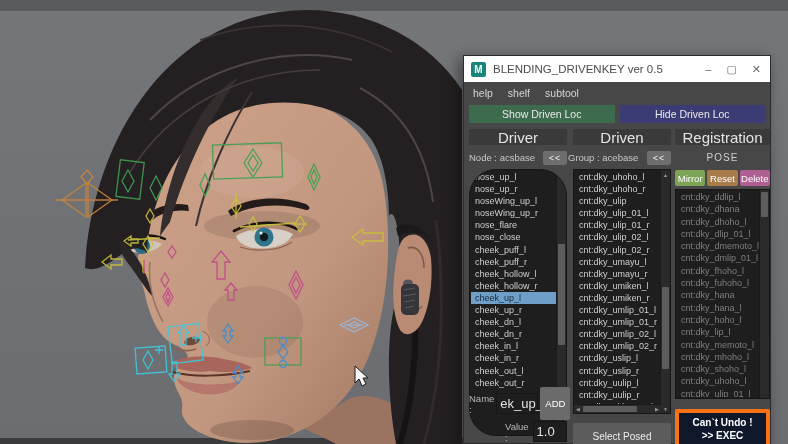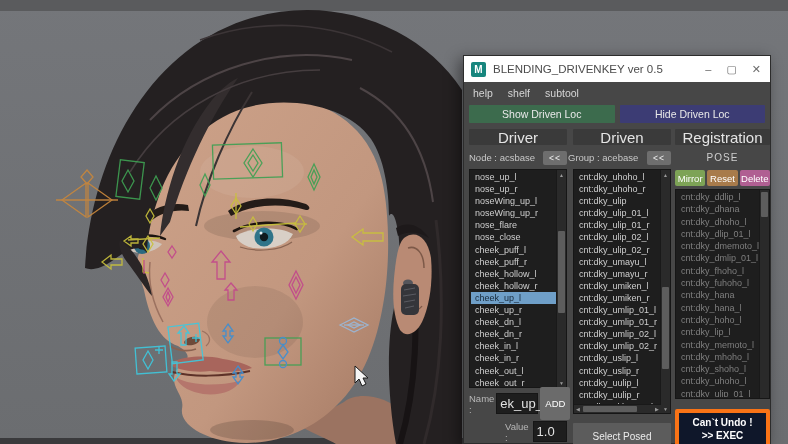--- a/index.html
+++ b/index.html
@@ -37,21 +37,21 @@
             padding:2px 6px;border-radius:2px;}
   .poselabel{justify-content:center;color:#cfcfcf;letter-spacing:1px;font-size:10px;}
   .posebtns{position:absolute;top:41px;left:0;right:0;display:flex;gap:2px;}
   .posebtn{flex:1;height:16px;display:flex;align-items:center;justify-content:center;
            color:#fff;font-size:9.5px;border-radius:2px;}
   .posebtn.mirror{background:#7da356;}
   .posebtn.reset{background:#a87b4b;}
   .posebtn.delete{background:#b05f92;}
 
   .listwrap{position:absolute;left:0;right:0;background:#1e1e1e;border:1px solid #161616;box-sizing:border-box;overflow:hidden;}
-  .driver .listwrap{top:40px;height:219px;}
+  .driver .listwrap{top:40px;height:267px;border-radius:27px;}
   .driven .listwrap{top:40px;height:245px;}
   .reg    .listwrap{top:60px;height:210px;}
   .list{position:absolute;inset:1px 10px 1px 1px;overflow:hidden;}
   .row{height:12.1px;line-height:12.1px;font-size:9px;color:#cfcfcf;padding-left:4px;white-space:nowrap;}
   .row.selected{background:#6f9fc8;color:#17293a;}
   .reg .row{color:#7f7f7f;height:12.3px;line-height:12.3px;}
   .vscroll{position:absolute;top:0;bottom:0;right:0;width:9px;background:#2a2a2a;border-left:1px solid #191919;}
   .varrow{position:absolute;left:0;width:9px;height:9px;color:#9a9a9a;font-size:5px;display:flex;
           align-items:center;justify-content:center;}
   .varrow.up{top:0;} .varrow.dn{bottom:0;}

